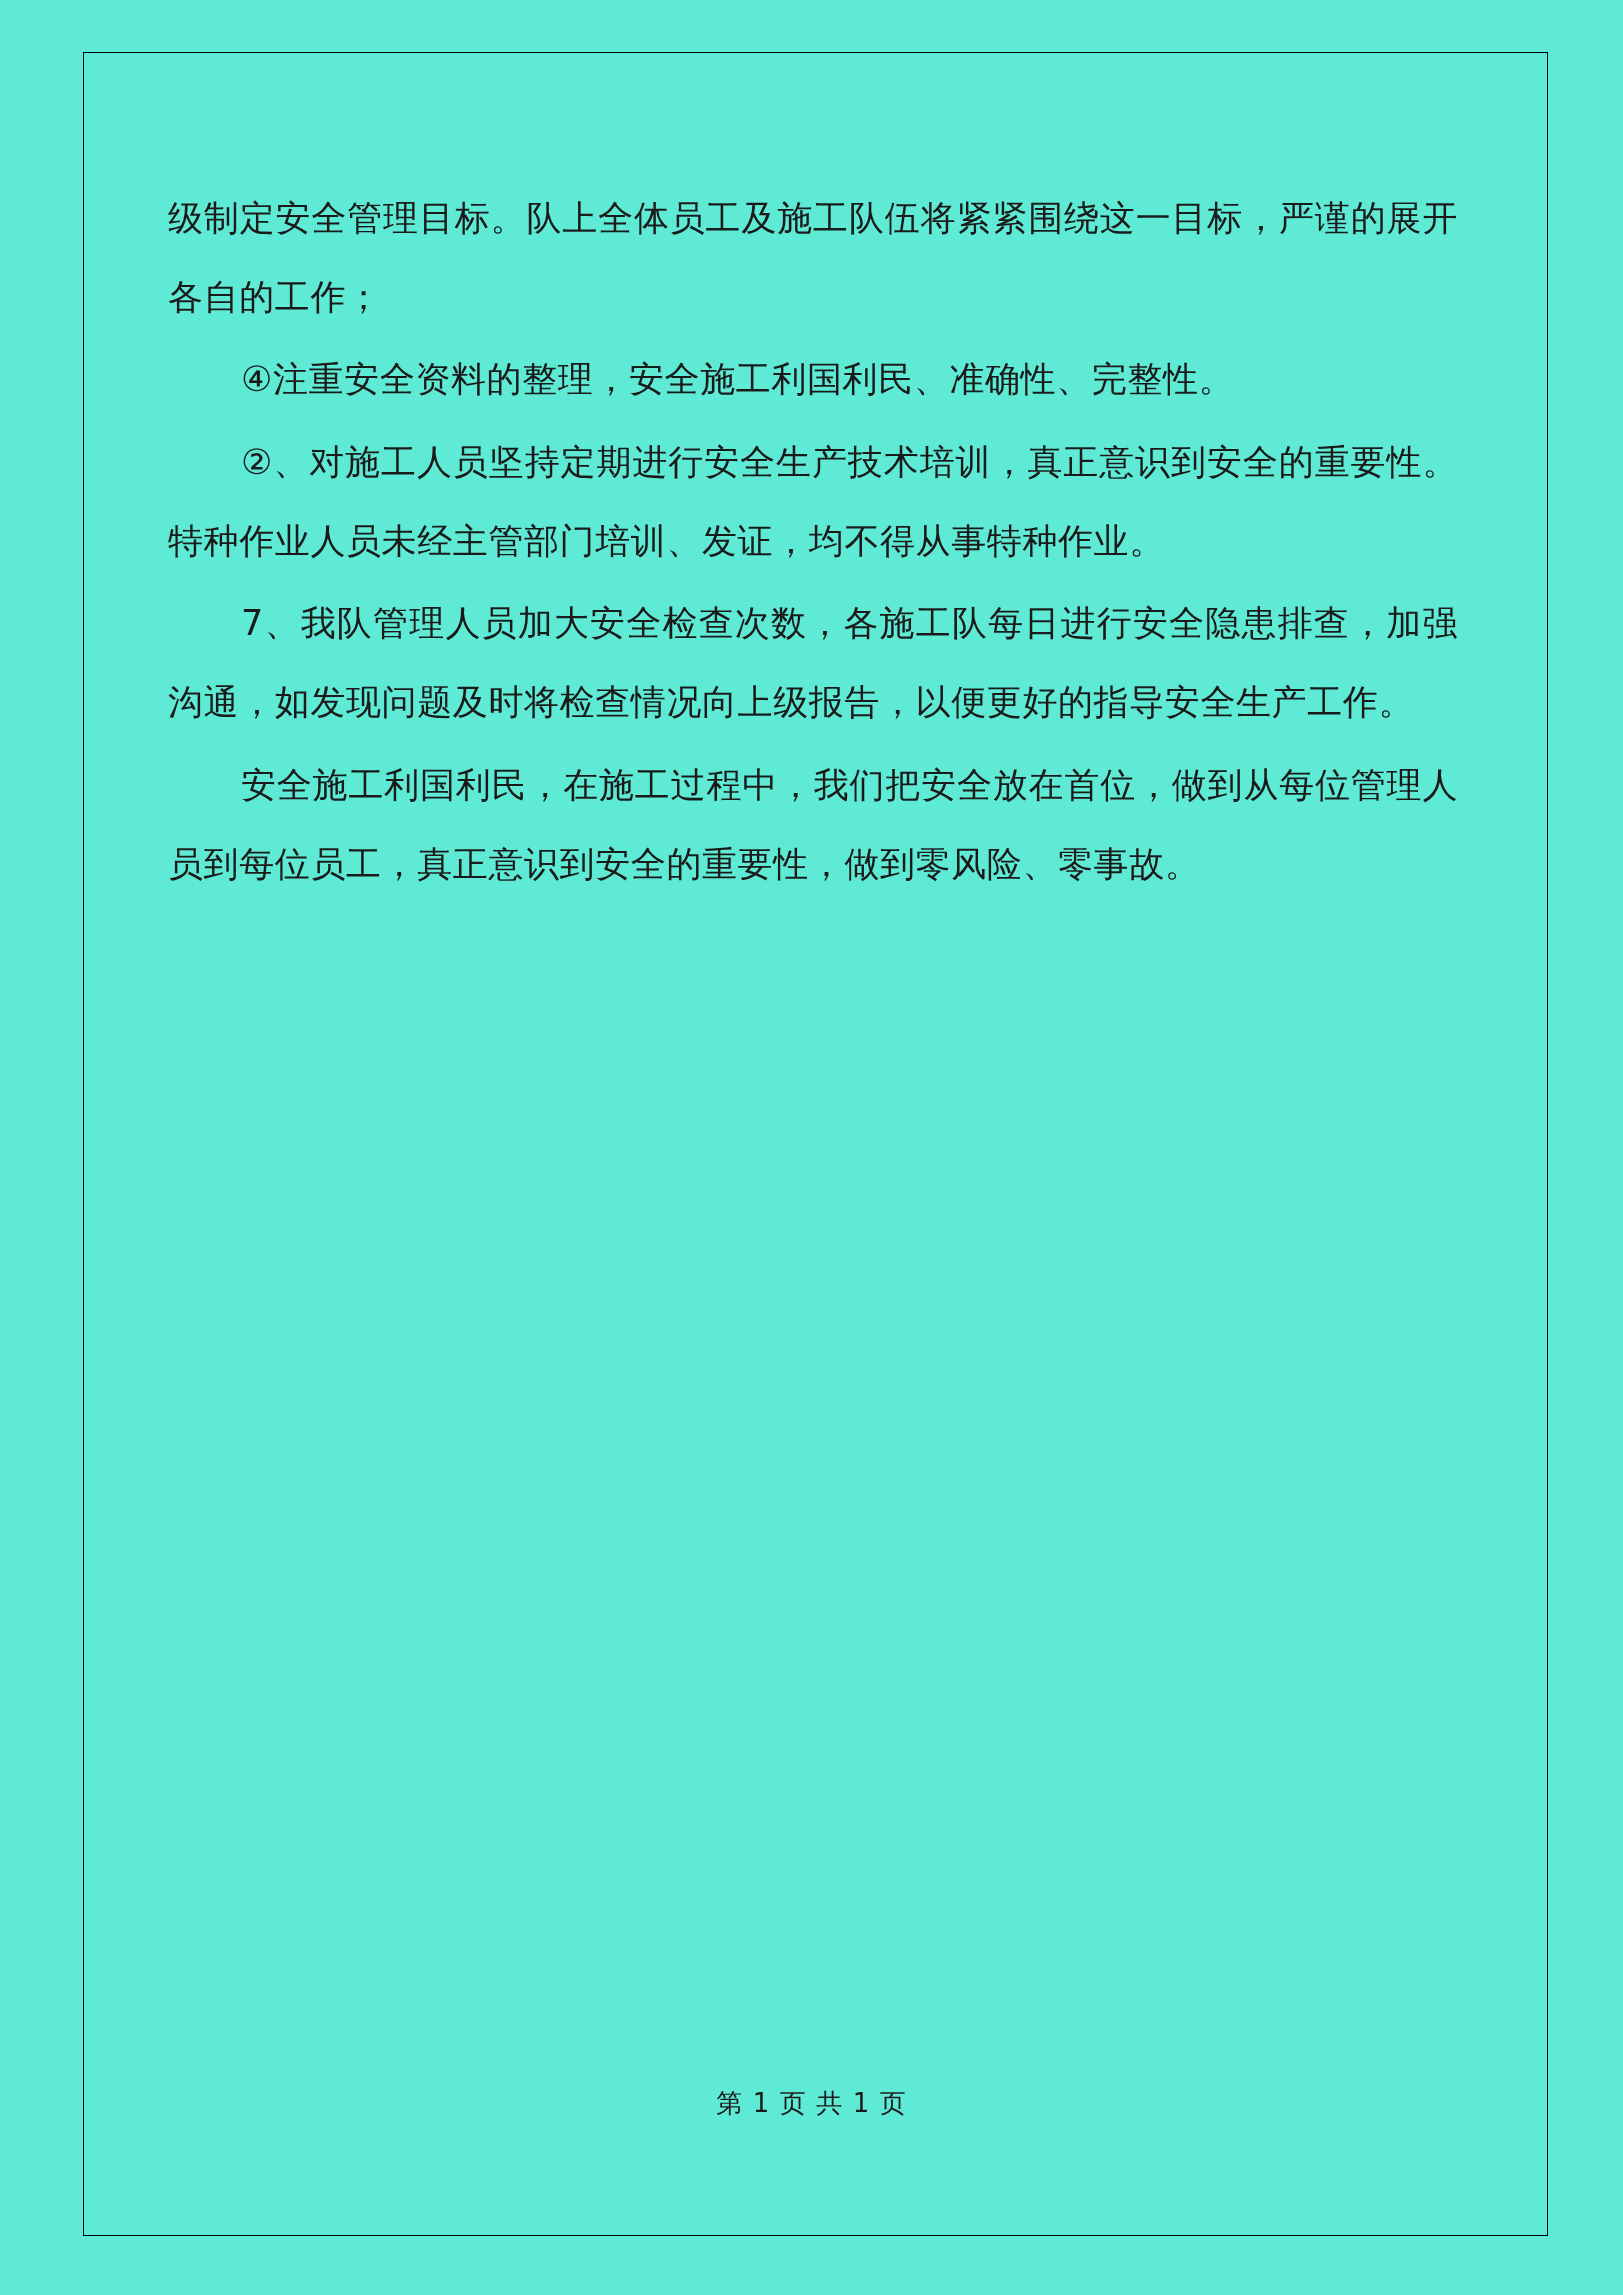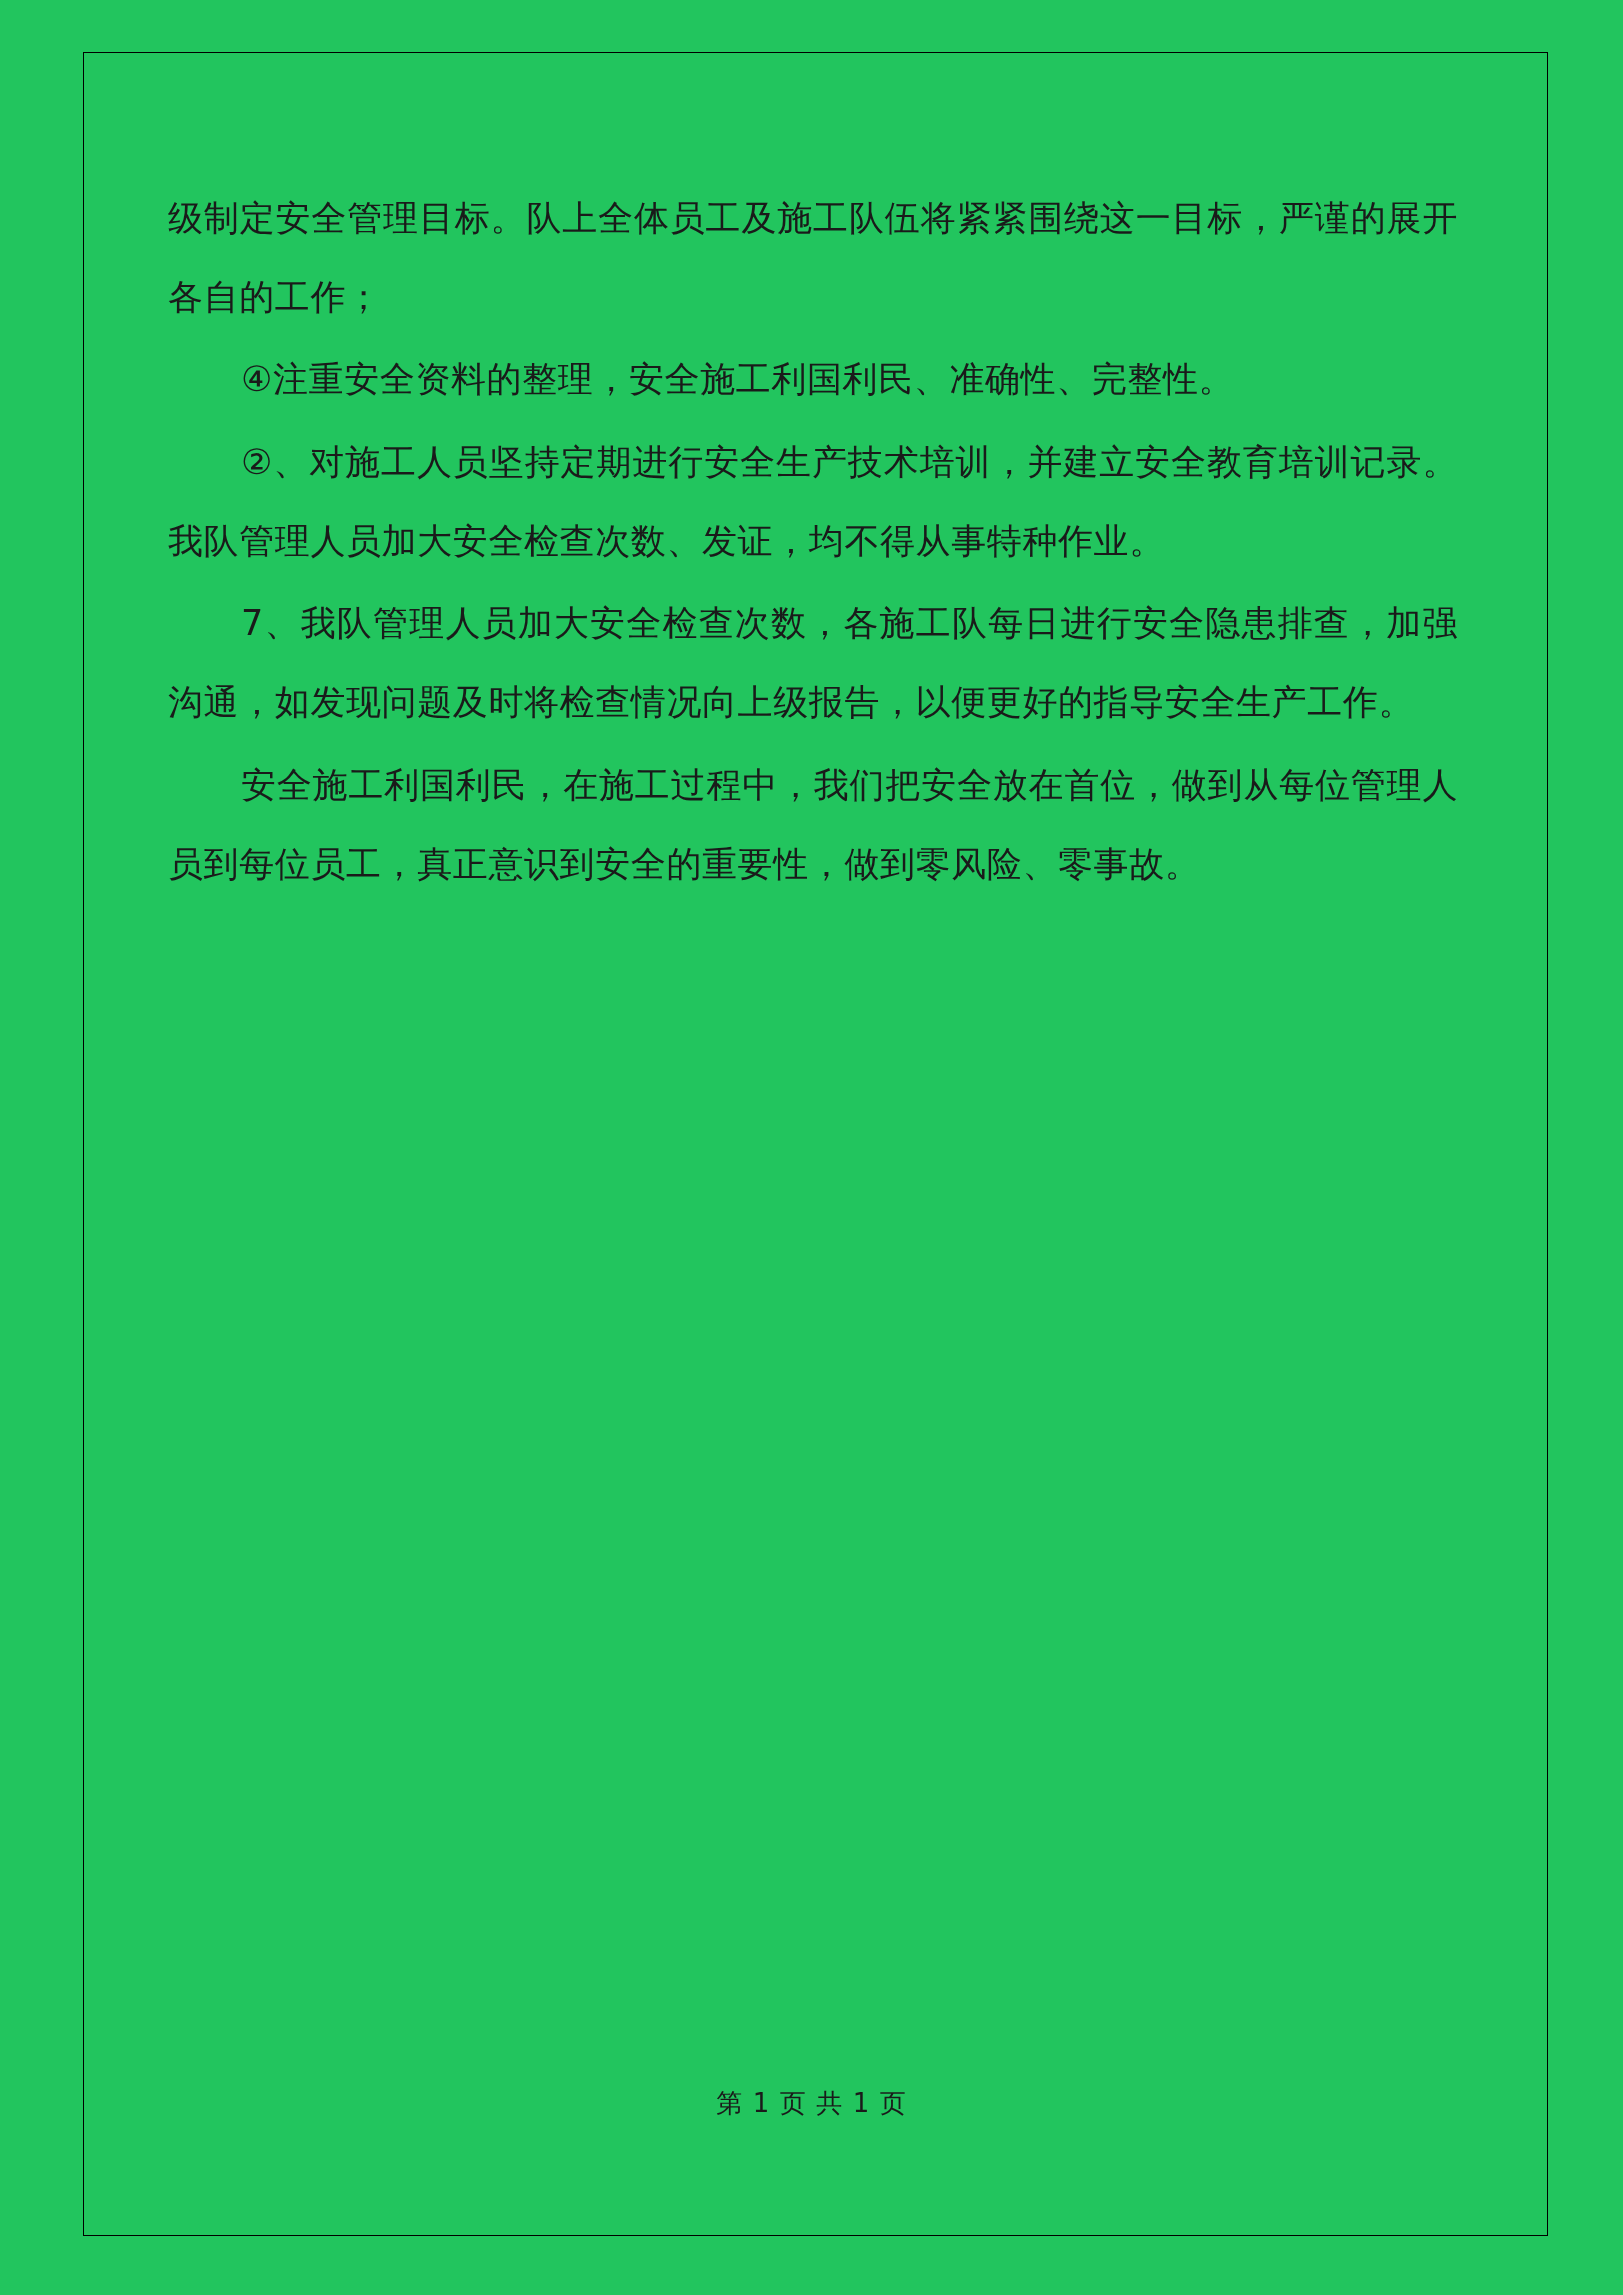--- a/index.html
+++ b/index.html
@@ -6,21 +6,21 @@
     margin: 0;
     padding: 0;
     background: #ffffff;
   }
   body {
     font-family: "DejaVu Sans", sans-serif;
   }
   .page {
     width: 1623px;
     height: 2295px;
-    background: #22c55e;
+    background: #5eead4;
     position: relative;
     box-sizing: border-box;
     padding: 0;
   }
   .page-border {
     position: absolute;
     left: 83px;
     top: 52px;
     width: 1465px;
     height: 2184px;
@@ -62,20 +62,20 @@
 </style>
 </head>
 <body>
 
 <div class="page">
   <div class="page-border"></div>
 
   <div class="content">
     <p class="para">级制定安全管理目标。队上全体员工及施工队伍将紧紧围绕这一目标，严谨的展开各自的工作；</p>
     <p class="para indent">④注重安全资料的整理，安全施工利国利民、准确性、完整性。</p>
-    <p class="para indent">②、对施工人员坚持定期进行安全生产技术培训，并建立安全教育培训记录。我队管理人员加大安全检查次数、发证，均不得从事特种作业。</p>
+    <p class="para indent">②、对施工人员坚持定期进行安全生产技术培训，真正意识到安全的重要性。特种作业人员未经主管部门培训、发证，均不得从事特种作业。</p>
     <p class="para indent">7、我队管理人员加大安全检查次数，各施工队每日进行安全隐患排查，加强沟通，如发现问题及时将检查情况向上级报告，以便更好的指导安全生产工作。</p>
     <p class="para indent">安全施工利国利民，在施工过程中，我们把安全放在首位，做到从每位管理人员到每位员工，真正意识到安全的重要性，做到零风险、零事故。</p>
   </div>
 
   <div class="footer">第 1 页  共 1 页</div>
 </div>
 
 
 </body></html>

